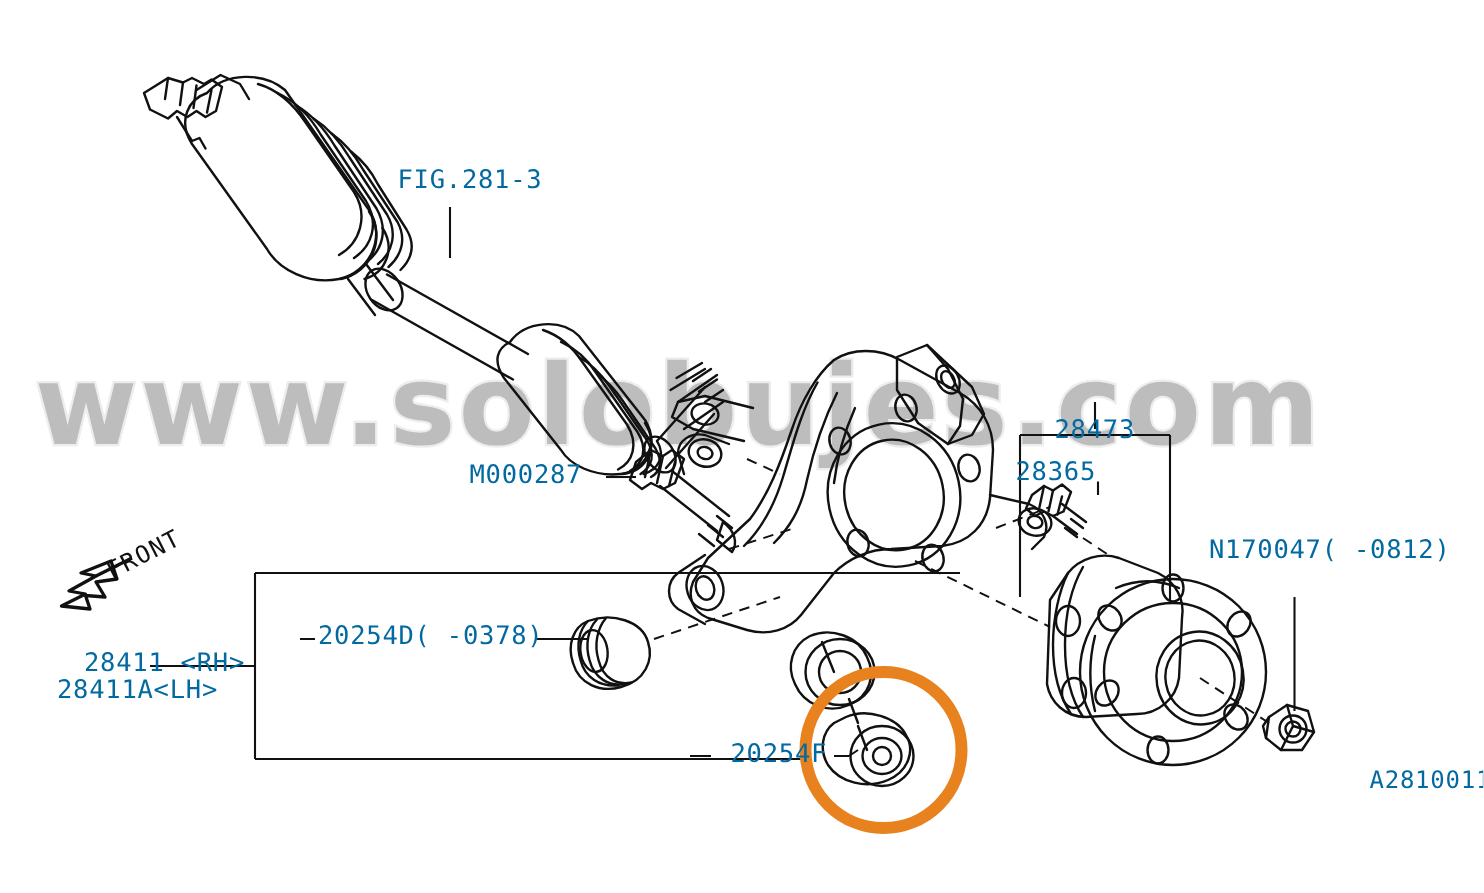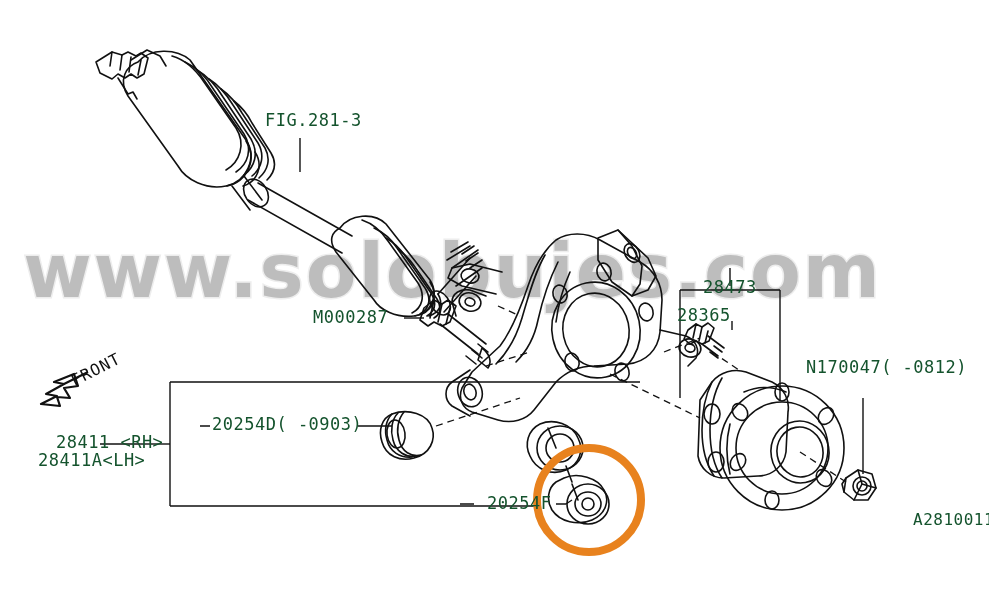--- a/index.html
+++ b/index.html
@@ -12,21 +12,21 @@
     width:989px;height:595px;
     background:#ffffff;
     overflow:hidden;
   }
   #stage svg.layer{
     position:absolute;left:0;top:0;width:989px;height:595px;
   }
   .lbl{
     position:absolute;
     font-family:"DejaVu Sans Mono","Liberation Mono",monospace;
-    color:#14532d;
+    color:#0369a1;
     white-space:pre;
     letter-spacing:0.5px;
     line-height:1.18;
   }
   .lbl.sz17{font-size:17px;}
   .lbl.sz16{font-size:16px;}
   .wm{
     position:absolute;
     left:0; top:228px;
     width:905px;
@@ -270,21 +270,21 @@
     <circle cx="589" cy="500" r="52" fill="none" stroke="#E8821E" stroke-width="8"></circle>
   </svg>
 
   <div class="lbl sz17" style="left:265px; top:110px;">FIG.281-3</div>
 
   <div class="lbl sz17" style="left:313px; top:307px;">M000287</div>
 
   <div class="lbl sz17" style="left:38px; top:432px;margin-left:18px;">28411 &lt;RH&gt;</div>
   <div class="lbl sz17" style="left:38px; top:450px;">28411A&lt;LH&gt;</div>
 
-  <div class="lbl sz17" style="left:212px; top:414px;">20254D( -0903)</div>
+  <div class="lbl sz17" style="left:212px; top:414px;">20254D( -0378)</div>
 
   <div class="lbl sz17" style="left:487px; top:493px;">20254F</div>
 
   <div class="lbl sz17" style="left:677px; top:305px;">28365</div>
 
   <div class="lbl sz17" style="left:703px; top:253px;margin-top:24px;">28473</div>
 
   <div class="lbl sz17" style="left:806px; top:357px;text-align:right;">N170047( -0812)</div>
 
   <div class="lbl sz16" style="left:913px; top:511px;">A2810011</div>

